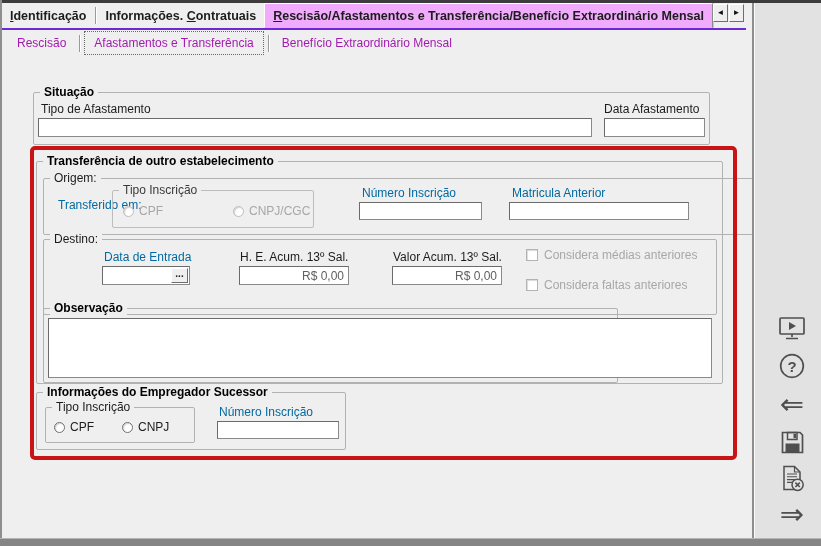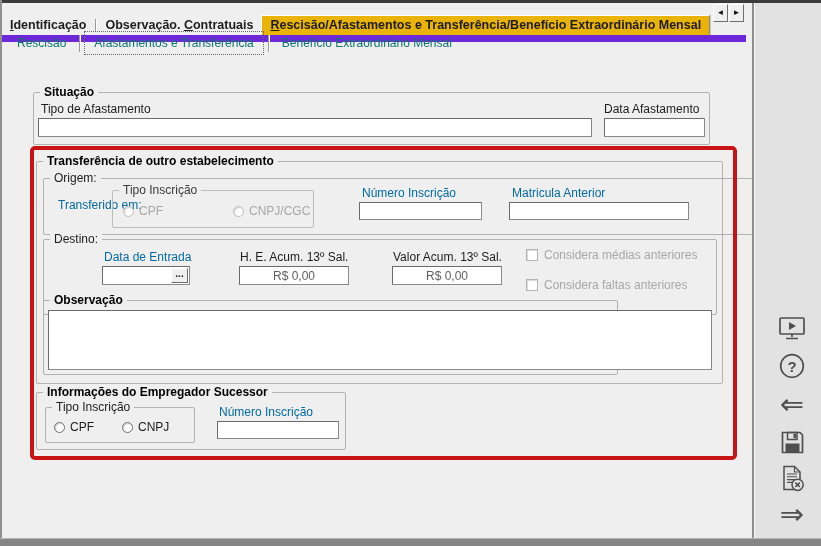--- a/index.html
+++ b/index.html
@@ -9,49 +9,49 @@
     font-size:12px; color:#1c1c1c; background:#efefef; overflow:hidden;
   }
   #app { position:relative; width:821px; height:546px; background:#efefef; }
 
   
   .top-strip   { position:absolute; left:0; top:0; width:821px; height:3px; background:#3c3c3c; }
   .left-strip  { position:absolute; left:0; top:0; width:2px; height:546px; background:#8f8f8f; }
   .bottom-strip{ position:absolute; left:0; top:538px; width:821px; height:8px; background:#858585; border-top:1px solid #b5b5b5; }
 
   
-  .tabbar { position:absolute; left:2px; top:15px; width:744px; height:27px; background:#efefef;
-            border-bottom:7px solid #6d28d9; display:flex; align-items:stretch;text-align:right; }
+  .tabbar { position:absolute; left:2px; top:3px; width:744px; height:27px; background:#efefef;
+            border-bottom:2px solid #6d28d9; display:flex; align-items:stretch;text-align:right; }
   .tab { display:flex; align-items:center; padding:0 8px; font-weight:bold; font-size:12.5px; white-space:nowrap; cursor:default; }
   .tab .key { text-decoration:underline; }
   .tab-sep { width:1px; margin:4px 1px; background:#9a9a9a; box-shadow:1px 0 0 #ffffff; }
-  .tab.active { background:#eab308; border:1px solid; border-color:#ffffff #8a8a8a transparent #ffffff; box-shadow:1px 0 0 #c9c9c9; }
+  .tab.active { background:#f0abfc; border:1px solid; border-color:#ffffff #8a8a8a transparent #ffffff; box-shadow:1px 0 0 #c9c9c9; }
   .tabscroll { position:absolute; top:4px; display:flex; gap:1px; }
   .tabscroll .sbtn { width:15px; height:18px; background:#efefef; border:1px solid; border-color:#ffffff #6e6e6e #6e6e6e #ffffff;
             font-size:8px; line-height:16px; text-align:center; color:#111; cursor:default; }
 
   
   .subtabbar { position:absolute; left:2px; top:30px; height:26px; display:flex; align-items:center; }
-  .subtab { padding:4px 9px; font-size:12px; white-space:nowrap; color:#0f766e; cursor:default; }
+  .subtab { padding:4px 9px; font-size:12px; white-space:nowrap; color:#a21caf; cursor:default; }
   .subtab.selected { border:1px dotted #6a6a6a;text-align:center; }
   .subtab-sep { width:1px; height:17px; background:#9a9a9a; box-shadow:1px 0 0 #ffffff; margin:0 4px; }
 
   
   .group { position:absolute; border:1px solid #b2b2b2; border-radius:2px; }
   .legend { position:absolute; top:-8px; left:6px; background:#efefef; padding:0 4px; white-space:nowrap; }
   .legend.b { font-weight:bold; color:#000; }
   .lbl { position:absolute; white-space:nowrap; }
   .lbl.gray { color:#0369a1; }
   .lbl.dark { color:#1c1c1c; }
 
   input.tb, textarea.tb {
     position:absolute; border:1px solid #8a8a8a; border-top-color:#6b6b6b; border-left-color:#6b6b6b;
     background:#ffffff; font-family:inherit; font-size:12px; color:#3c3c3c; padding:1px 4px; outline:none;
   }
-  input.money { text-align:center; color:#5f5f5f; }
+  input.money { text-align:right; color:#5f5f5f; }
   textarea.tb { resize:none; }
 
   
   .radio { position:absolute; display:flex; align-items:center; gap:5px; }
   .radio .dot { width:11px; height:11px; border-radius:50%; background:#fff; border:1px solid #9a9a9a;
                 box-shadow:inset 1px 1px 1px rgba(0,0,0,.18); }
   .radio.disabled .dot { border-color:#bdbdbd; }
   .radio.disabled .rlbl { color:#a7a7a7; }
   .radio .rlbl { color:#1c1c1c; }
   .check { position:absolute; display:flex; align-items:center; gap:6px; }
@@ -79,21 +79,21 @@
 <div id="app">
   <div class="top-strip"></div>
   <div class="left-strip"></div>
 
   <div class="tabbar">
     <div class="tab">
         <span><span></span><span class="key">I</span><span>dentificação</span></span>
       </div>
     <div class="tab-sep"></div>
     <div class="tab">
-        <span><span>Observação. </span><span class="key">C</span><span>ontratuais</span></span>
+        <span><span>Informações. </span><span class="key">C</span><span>ontratuais</span></span>
       </div>
     <div class="tab active">
         <span><span></span><span class="key">R</span><span>escisão/Afastamentos e Transferência/Benefício Extraordinário Mensal</span></span>
       </div>
   </div>
   <div class="tabscroll" style="left:713px;">
     <div class="sbtn">◄</div>
     <div class="sbtn">►</div>
   </div>
 
@@ -148,21 +148,21 @@
       <div class="check" style="left:482px; top:8px;">
         <span class="box"></span>
         <span class="clbl">Considera médias anteriores</span>
       </div>
       <div class="check" style="left:482px; top:38px;">
         <span class="box"></span>
         <span class="clbl">Considera faltas anteriores</span>
       </div>
     </div>
 
-    <div class="group" style="left:6px; top:138px; width:575px; height:75px;">
+    <div class="group" style="left:6px; top:146px; width:575px; height:75px;">
       <div class="legend b">Observação</div>
       <textarea class="tb" style="left: 4px; top: 9px; width: 664px; height: 60px;"></textarea>
     </div>
   </div>
 
   <div class="group" style="left:36px; top:392px; width:310px; height:58px;">
     <div class="legend b">Informações do Empregador Sucessor</div>
     <div class="group" style="left:8px; top:14px; width:150px; height:36px;">
       <div class="legend" style="color:#1c1c1c;">Tipo Inscrição</div>
       <div class="radio" style="left:8px; top:12px;">

